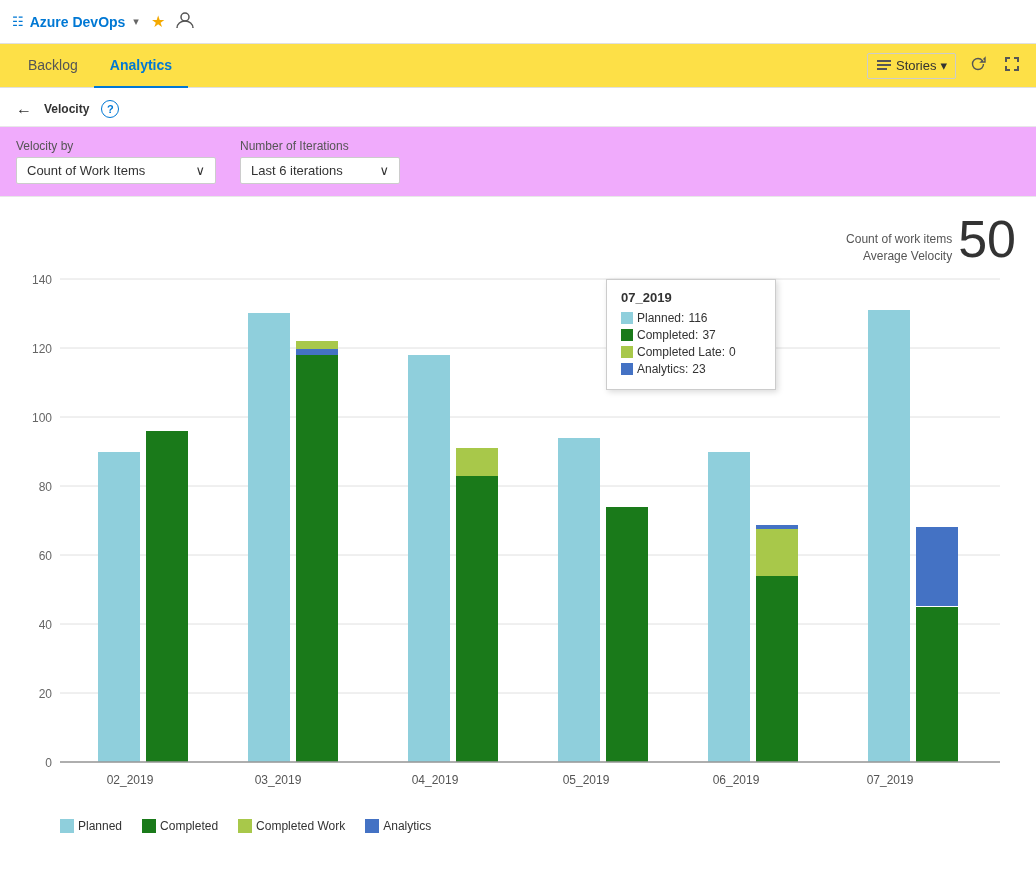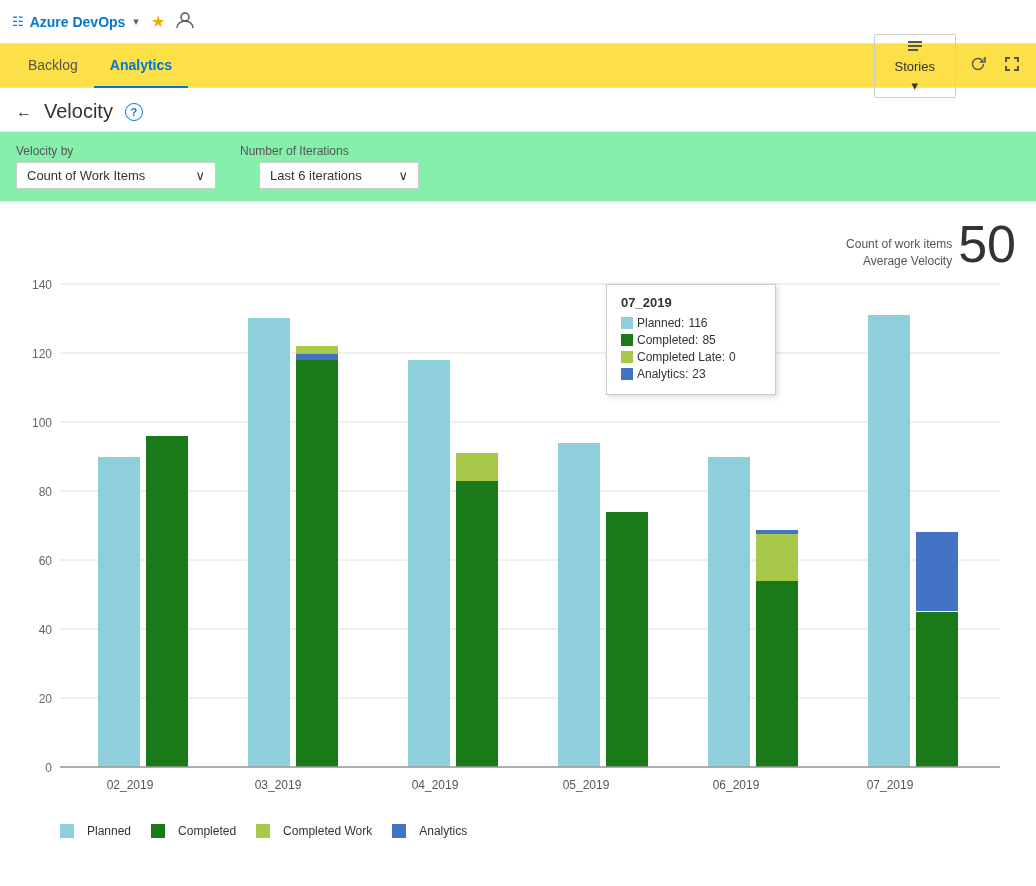--- a/index.html
+++ b/index.html
@@ -12,55 +12,55 @@
     .app-chevron { color: #666; font-size: 11px; margin-right: 12px; }
     .star-icon { color: #f4a900; font-size: 16px; margin-right: 10px; }
     .person-icon { color: #555; font-size: 16px; }
 
     
     .nav-tabs { display: flex; align-items: center; padding: 0 12px; height: 44px; border-bottom: 1px solid #e0e0e0; background: #fde047; justify-content: space-between; }
     .tabs-left { display: flex; align-items: center; gap: 0; }
     .tab { padding: 0 16px; height: 44px; display: flex; align-items: center; font-size: 14px; cursor: pointer; color: #555; border-bottom: 2px solid transparent; }
     .tab.active { color: #0078d4; border-bottom: 2px solid #0078d4; font-weight: 700; }
     .tabs-right { display: flex; align-items: center; gap: 10px; }
-    .stories-btn { display: flex; align-items: center; gap: 4px; border: 1px solid #ccc; padding: 4px 20px; border-radius: 2px; cursor: pointer; font-size: 13px; flex-direction: column; }
+    .stories-btn { display: flex; align-items: flex-start; gap: 4px; border: 1px solid #ccc; padding: 4px 8px; border-radius: 2px; cursor: pointer; font-size: 13px; }
     .icon-btn { background: none; border: none; cursor: pointer; font-size: 16px; color: #555; padding: 4px; }
 
     
     .velocity-header { display: flex; align-items: center; padding: 12px 16px 8px 16px; background: #fff; gap: 8px; border-bottom: 1px solid #e8e8e8; }
     .back-btn { cursor: pointer; font-size: 16px; color: #333; margin-right: 4px; }
-    .page-title { font-size: 20px; font-weight: 400; color: #333; }
+    .page-title { font-size: 12px; font-weight: 700; color: #333; }
     .help-icon { font-size: 14px; color: #0078d4; cursor: pointer; border: 1px solid #0078d4; border-radius: 50%; width: 18px; height: 18px; display: flex; align-items: center; justify-content: center; margin-left: 4px; font-weight: bold; font-size: 11px; }
 
     
-    .filters-row { display: flex; align-items: flex-end; gap: 24px; padding: 12px 16px 12px 16px; background: #86efac; border-bottom: 1px solid #e8e8e8; }
+    .filters-row { display: flex; align-items: flex-end; gap: 24px; padding: 12px 16px 12px 16px; background: #f0abfc; border-bottom: 1px solid #e8e8e8; }
     .filter-group { display: flex; flex-direction: column; gap: 4px; }
     .filter-label { font-size: 12px; color: #555; }
     .filter-select { display: flex; align-items: center; border: 1px solid #ccc; padding: 5px 10px 5px 10px; min-width: 200px; cursor: pointer; background: #fff; border-radius: 2px; font-size: 13px; justify-content: space-between; }
-    .filter-select-sm { min-width: 160px; margin-left: 19px; }
+    .filter-select-sm { min-width: 160px; }
 
     
     .chart-area { padding: 16px 20px 0 20px; background: #fff; position: relative; }
     .chart-meta { display: flex; justify-content: flex-end; align-items: flex-end; margin-bottom: 4px; }
     .chart-meta-label { font-size: 12px; color: #555; text-align: right; margin-right: 6px; line-height: 1.4; }
     .chart-meta-value { font-size: 52px; font-weight: 300; color: #333; line-height: 1; }
 
     
     .chart-svg-container { position: relative; }
     svg.main-chart { display: block; }
 
     
     .tooltip-box { position: absolute; top: 10px; right: 240px; background: rgba(255,255,255,0.97); border: 1px solid #ccc; padding: 10px 14px; font-size: 12px; box-shadow: 2px 2px 6px rgba(0,0,0,0.15); min-width: 170px; z-index: 10; }
     .tooltip-title { font-weight: 600; margin-bottom: 6px; font-size: 13px; }
     .tooltip-row { display: flex; align-items: center; gap: 4px; margin-bottom: 3px; }
     .tooltip-swatch { width: 12px; height: 12px; display: inline-block; flex-shrink: 0; }
 
     
     .legend { display: flex; align-items: center; gap: 20px; padding: 10px 20px 12px 60px; background: #fff; }
-    .legend-item { display: flex; align-items: center; gap: 13px; font-size: 12px; }
+    .legend-item { display: flex; align-items: center; gap: 4px; font-size: 12px; }
     .legend-swatch { width: 14px; height: 14px; display: inline-block; }
   </style>
 </head>
 <body>
 
 <div class="top-bar">
   <span class="top-bar-icon">☷</span>
   <span class="app-name">Azure DevOps</span>
   <span class="app-chevron">▾</span>
   <span class="star-icon">★</span>
@@ -226,21 +226,21 @@
     <div class="tooltip-box">
       <div class="tooltip-title">07_2019</div>
       <div class="tooltip-row">
         <span class="tooltip-swatch" style="background:#8fcfdc;"></span>
         <span>Planned:</span>
         <span>116</span>
       </div>
       <div class="tooltip-row">
         <span class="tooltip-swatch" style="background:#1a7a1a;"></span>
         <span>Completed:</span>
-        <span>85</span>
+        <span>37</span>
       </div>
       <div class="tooltip-row">
         <span class="tooltip-swatch" style="background:#a8c84a;"></span>
         <span>Completed Late:</span>
         <span>0</span>
       </div>
       <div class="tooltip-row">
         <span class="tooltip-swatch" style="background:#4472c4;"></span>
         <span>Analytics:</span>
         <span>23</span>

